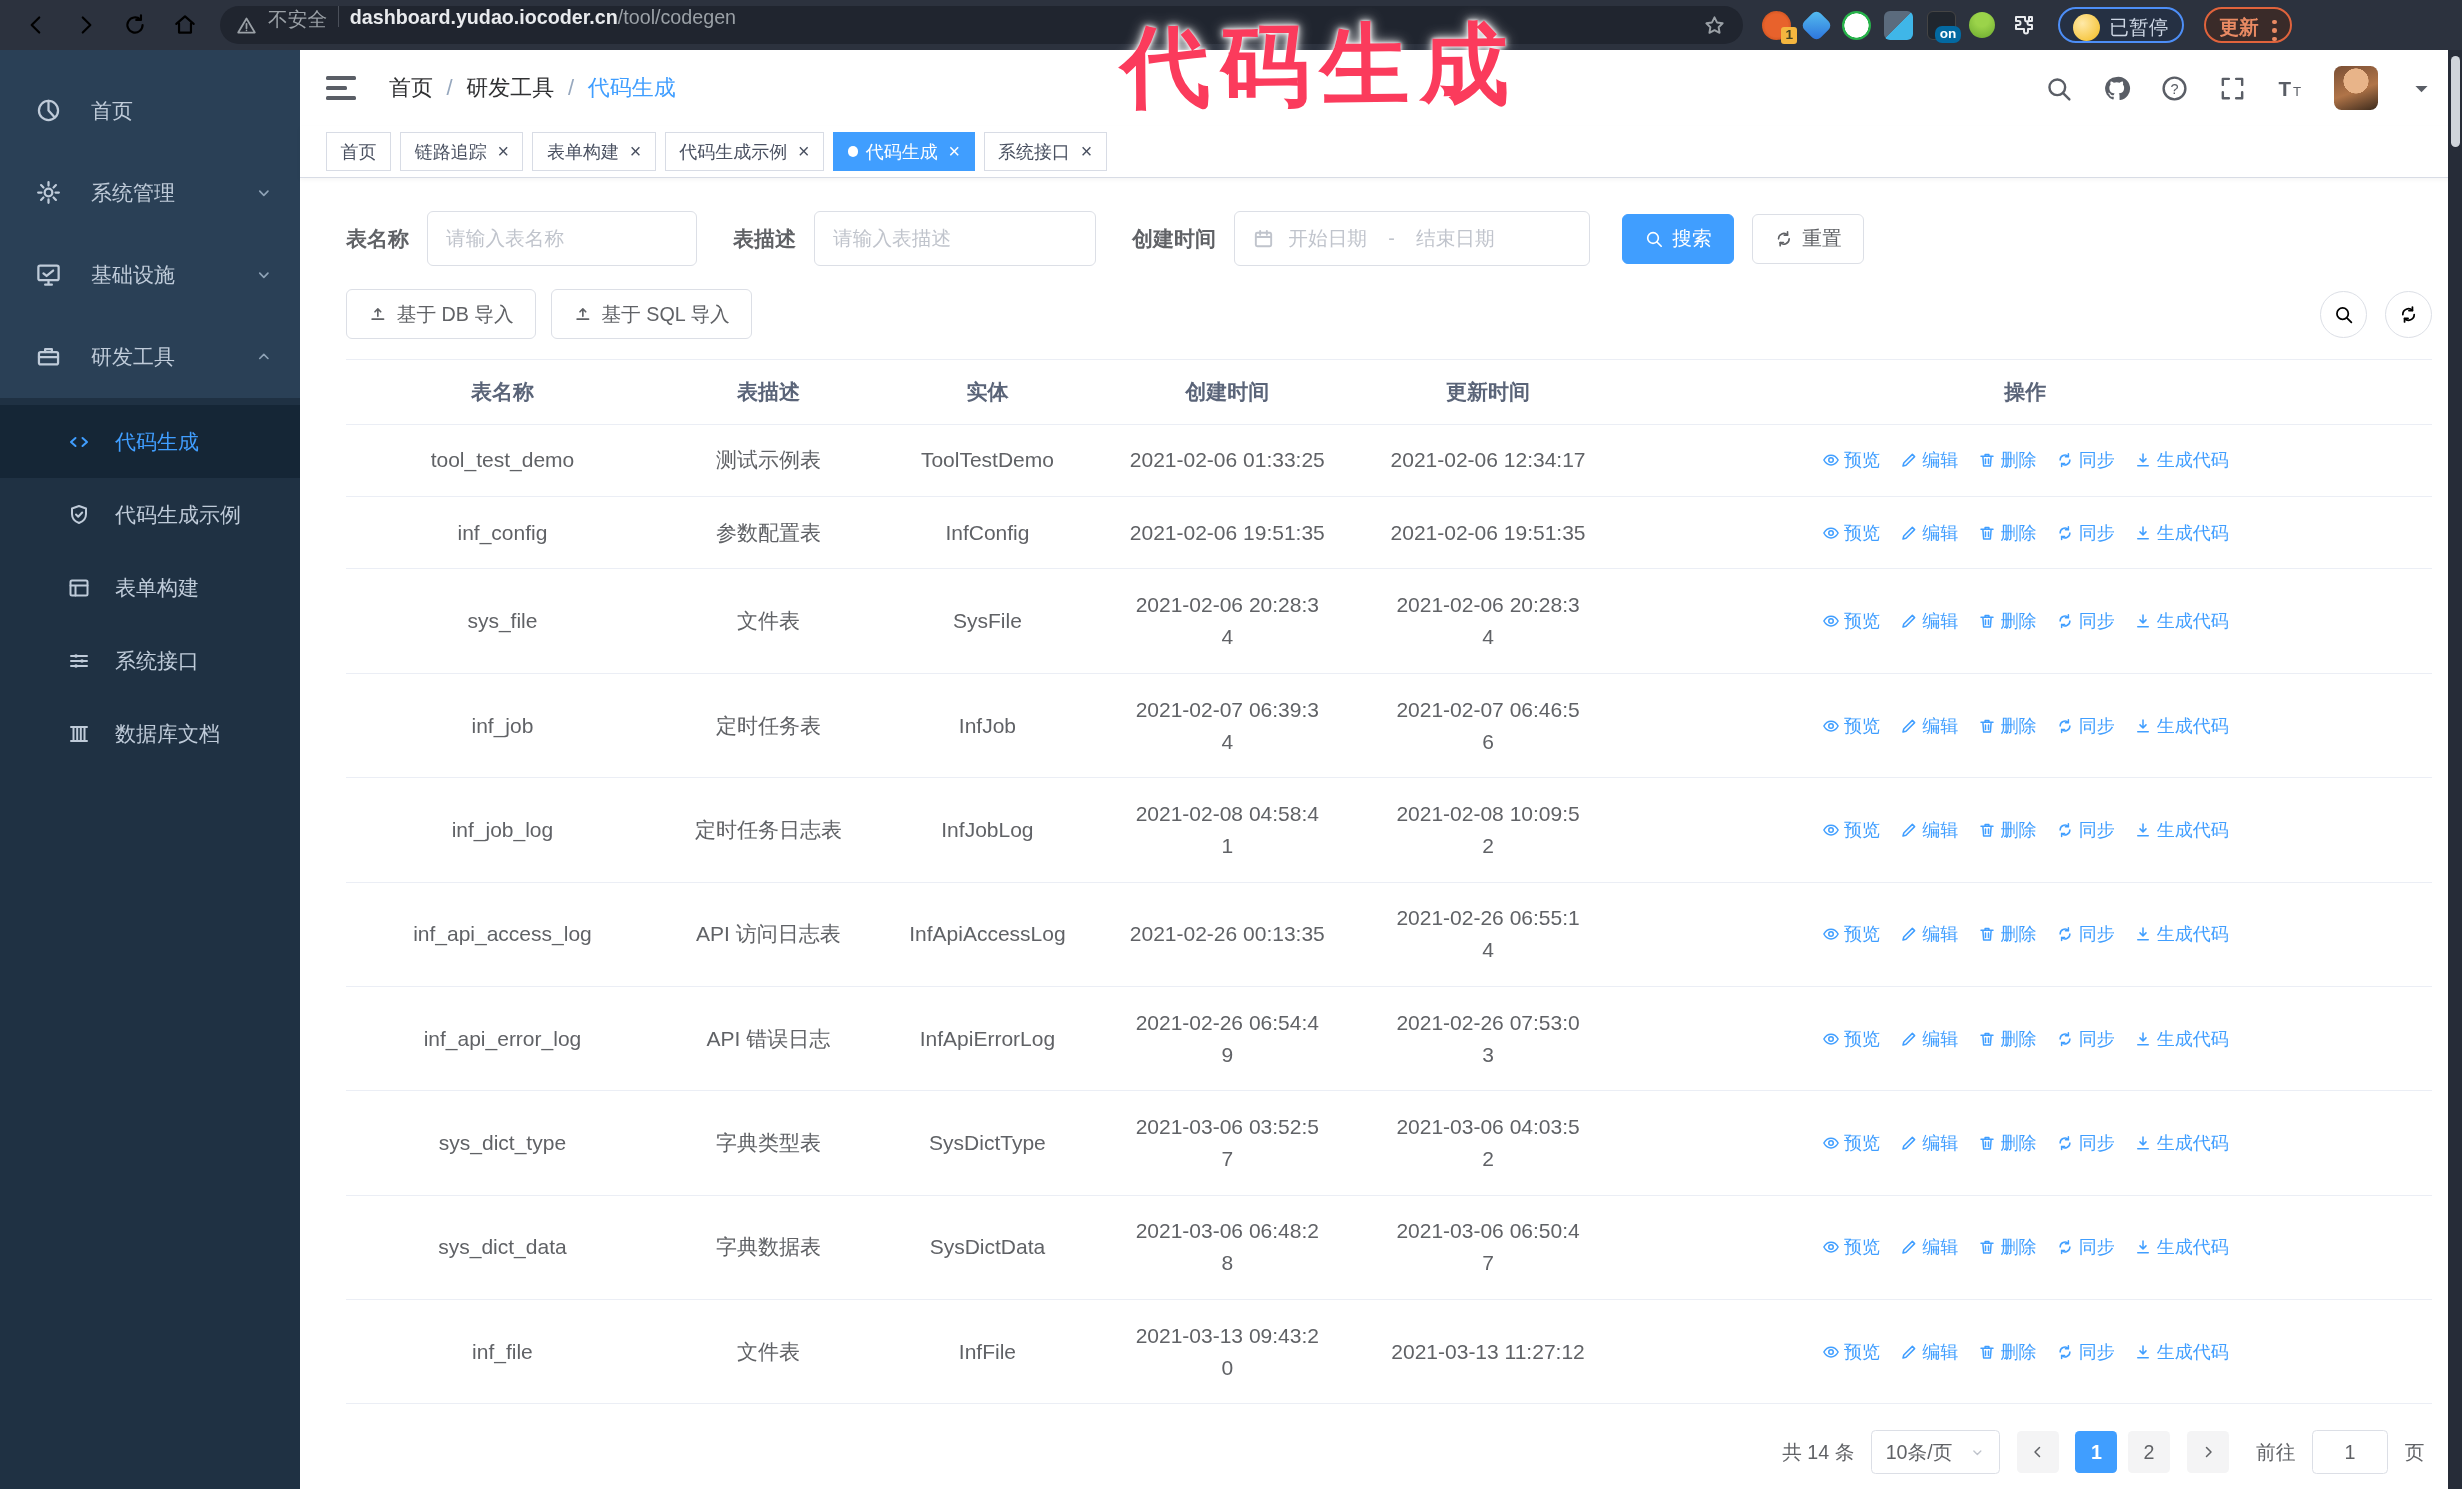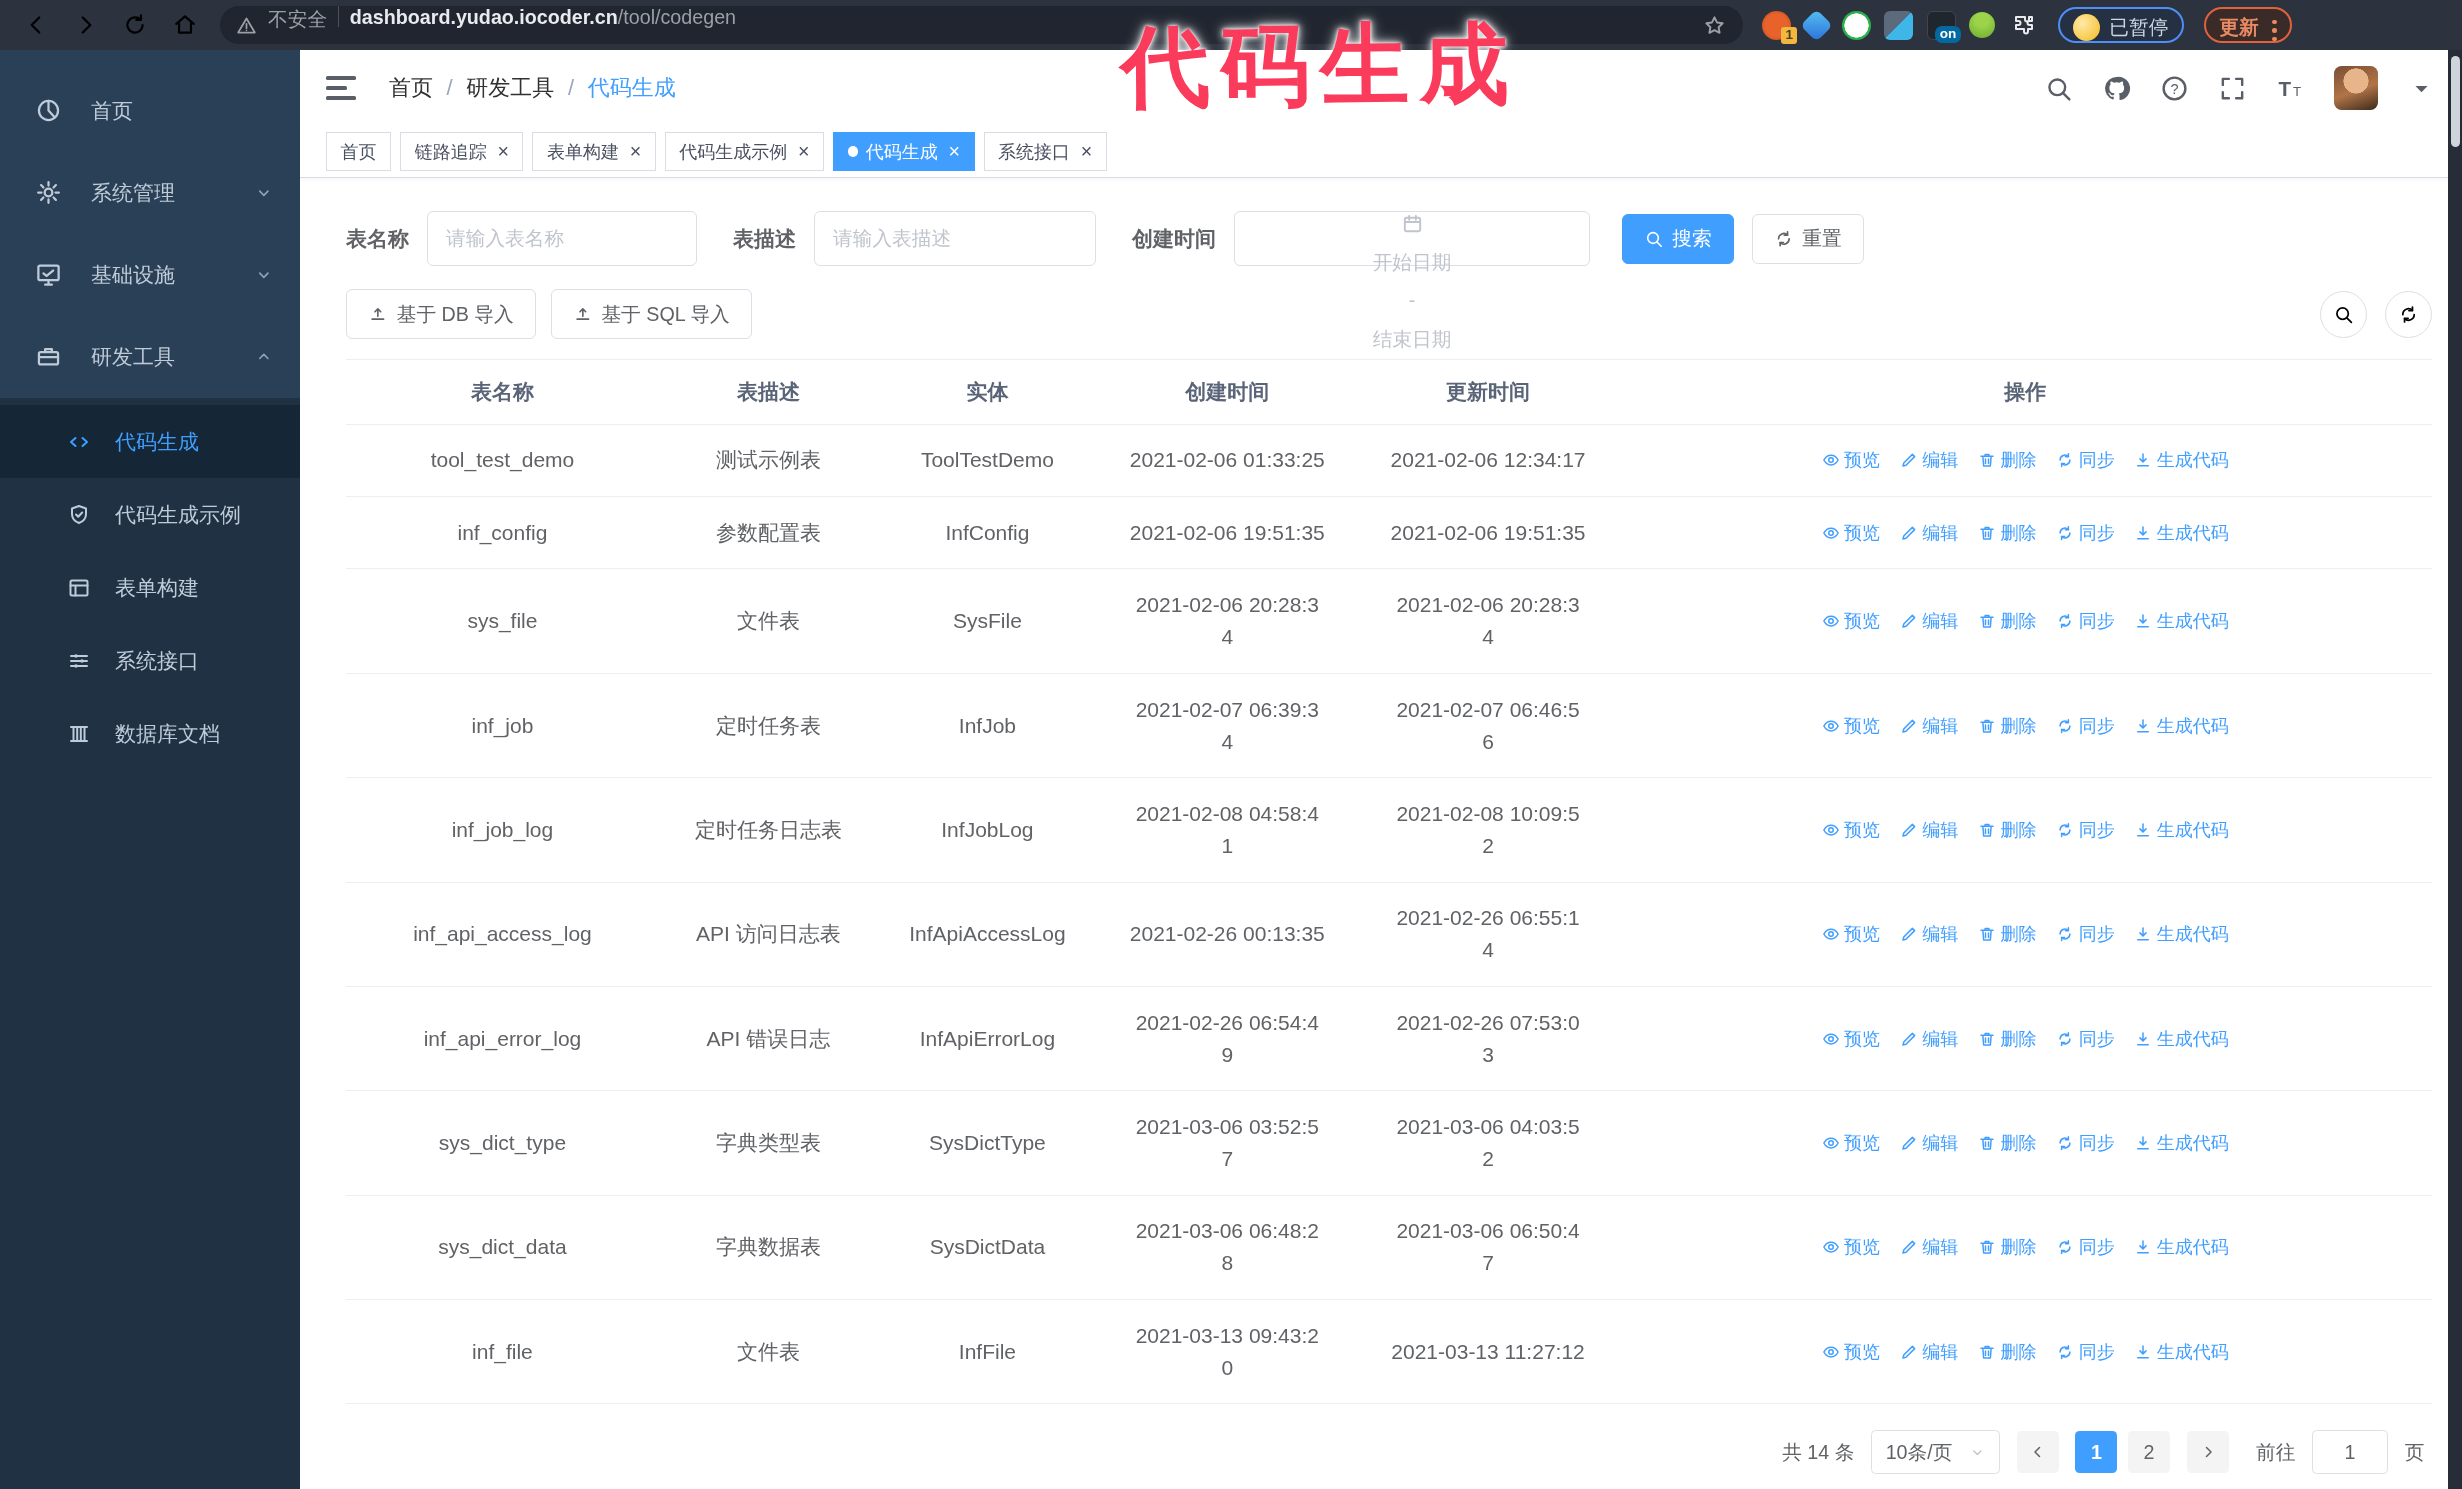--- a/index.html
+++ b/index.html
@@ -71,21 +71,21 @@
   .tag .dot { width:10.6px; height:10.6px; border-radius:50%; background:#fff; }
   .tag .close { font-style:normal; font-size:19.7px; margin-left:3px; color:inherit; }
   .tag.active { background:#409eff; border-color:#409eff; color:#fff; }
 
   
   .content { flex:1; padding:33px 30px 0 30px;margin-left:16px; }
   .filter-row { display:flex; align-items:center; gap:18px; }
   .f-label { font-size:21px; color:#606266; font-weight:700; }
   .f-input { height:55px; border:1.5px solid #dcdfe6; border-radius:6px; padding:0 18px; font-size:19.7px; color:#606266; font-family:inherit; width:270px; }
   .f-input::placeholder { color:#c0c4cc; }
-  .date-box { width:356px; height:55px; border:1.5px solid #dcdfe6; border-radius:6px; display:flex; align-items:center; gap:13.6px; padding:0 16.7px; color:#c0c4cc; font-size:19.7px;flex-direction:column; }
+  .date-box { width:356px; height:55px; border:1.5px solid #dcdfe6; border-radius:6px; display:flex; align-items:center; gap:13.6px; padding:0 16.7px; color:#c0c4cc; font-size:19.7px; }
   .date-box .icon { color:#c0c4cc; } .date-box .icon svg{ width:23px; height:23px; }
   .btn { height:50px; border-radius:6px; border:1.5px solid #dcdfe6; background:#fff; color:#606266; font-size:19.7px; display:inline-flex; align-items:center; gap:9px; padding:0 21px; cursor:pointer; font-family:inherit; }
   .btn .icon svg { width:19.7px; height:19.7px; }
   .btn.primary { background:#409eff; border-color:#409eff; color:#fff; }
   .toolbar-row { display:flex; align-items:center; gap:15px; margin-top:23px; }
   .tool-right { margin-left:auto; display:flex; gap:18px; }
   .circle-btn { width:47px; height:47px; border-radius:50%; border:1.5px solid #dcdfe6; background:#fff; color:#606266; display:flex; align-items:center; justify-content:center; cursor:pointer; }
   .circle-btn svg { width:21px; height:21px; }
 
   

